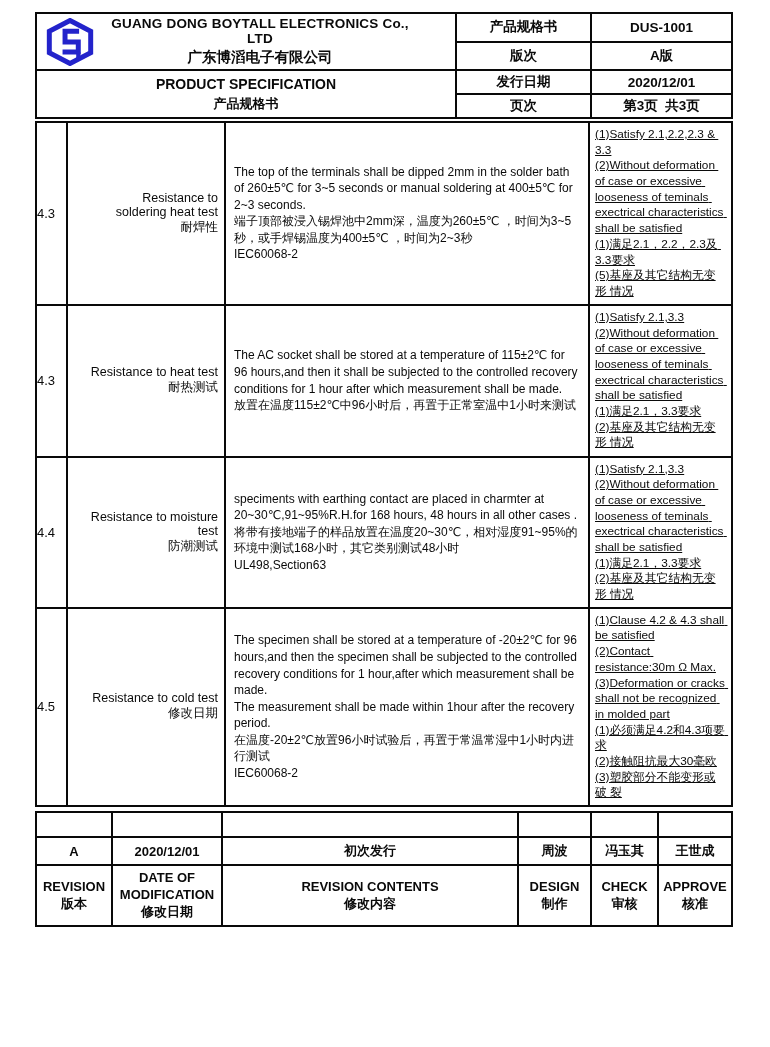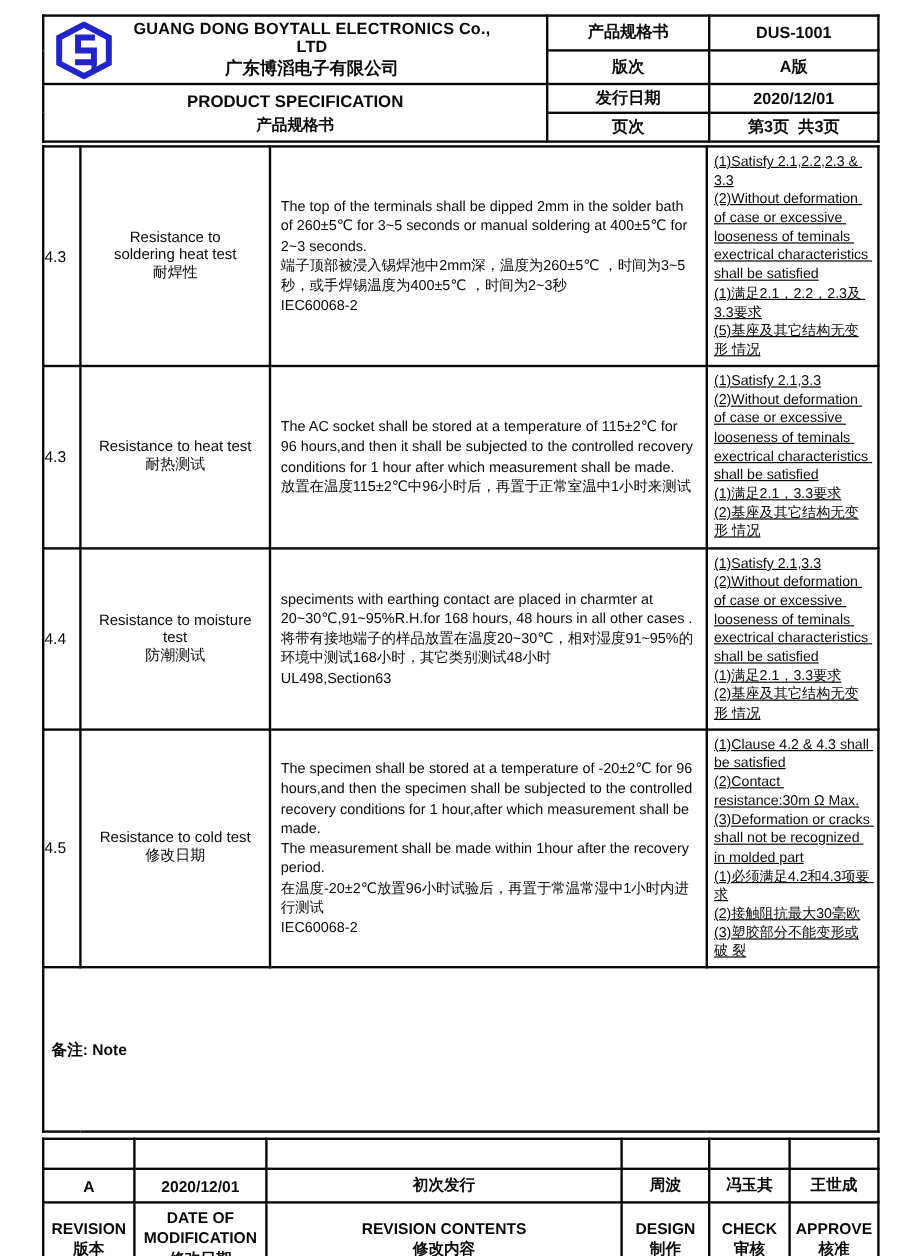--- a/index.html
+++ b/index.html
@@ -32,21 +32,21 @@
 
   
   .spec-table { margin-top: 2px; }
   .spec-table td { vertical-align: middle; }
   tr.r1 { height: 175px; }
   tr.r2 { height: 152px; }
   tr.r3 { height: 150px; }
   tr.r4 { height: 198px; }
   tr.r5 { height: 137px; }
   .no-cell { text-align: left; font-size: 13px; font-weight: 400; }
-  .name-cell { text-align: center; padding: 2px 6px; }
+  .name-cell { text-align: right; padding: 2px 6px; }
   .name-en { font-size: 12.5px; font-weight: 400; white-space: pre-wrap; }
   .name-cn { font-size: 12.5px; margin-top: 0; }
   .desc-cell { padding: 4px 8px; font-size: 12px; line-height: 1.38; white-space: pre-wrap; }
   .crit-cell { vertical-align: top; padding: 4px 5px; font-size: 11.8px; line-height: 1.33; white-space: pre-wrap; text-decoration: underline; }
   .note-cell { vertical-align: top; text-align: left; padding: 4px 6px; font-size: 13px; font-weight: 700; }
 
   
   .rev-table { margin-top: 4px; }
   .rev-table td { text-align: center; vertical-align: middle; }
   tr.rev-empty { height: 25px; }
@@ -173,23 +173,20 @@
 在温度-20±2℃放置96小时试验后，再置于常温常湿中1小时内进行测试
 IEC60068-2</td>
       <td class="crit-cell">(1)Clause 4.2 &amp; 4.3 shall be satisfied
 (2)Contact resistance:30m Ω Max.
 (3)Deformation or cracks shall not be recognized in molded part
 (1)必须满足4.2和4.3项要 求
 (2)接触阻抗最大30毫欧
 (3)塑胶部分不能变形或破 裂</td>
     </tr>
 
-    <tr class="r5">
-      <td colspan="4" class="note-cell">备注: Note</td>
-    </tr>
   </tbody>
     </table>
 
   <table class="rev-table">
     <colgroup>
         <col style="width:76px">
         <col style="width:110px">
         <col style="width:296px">
         <col style="width:73px">
         <col style="width:67px">

